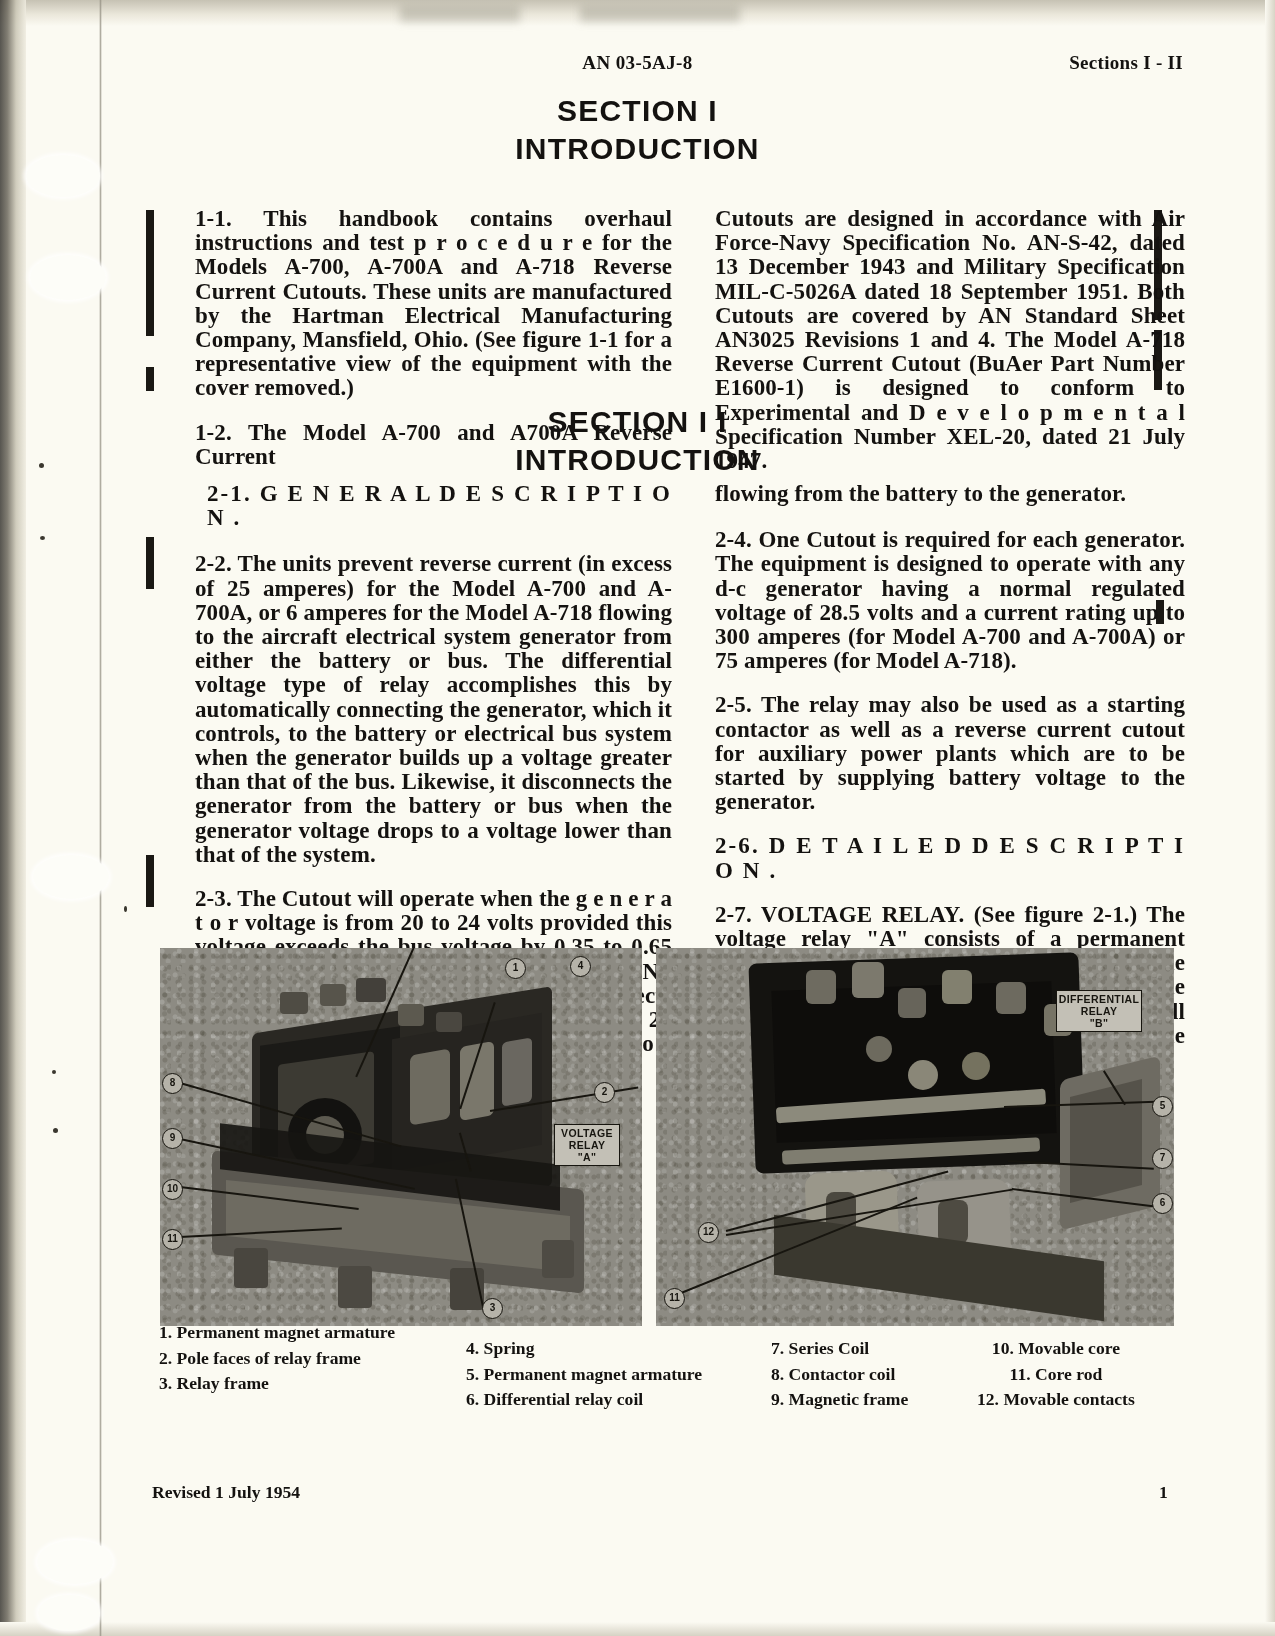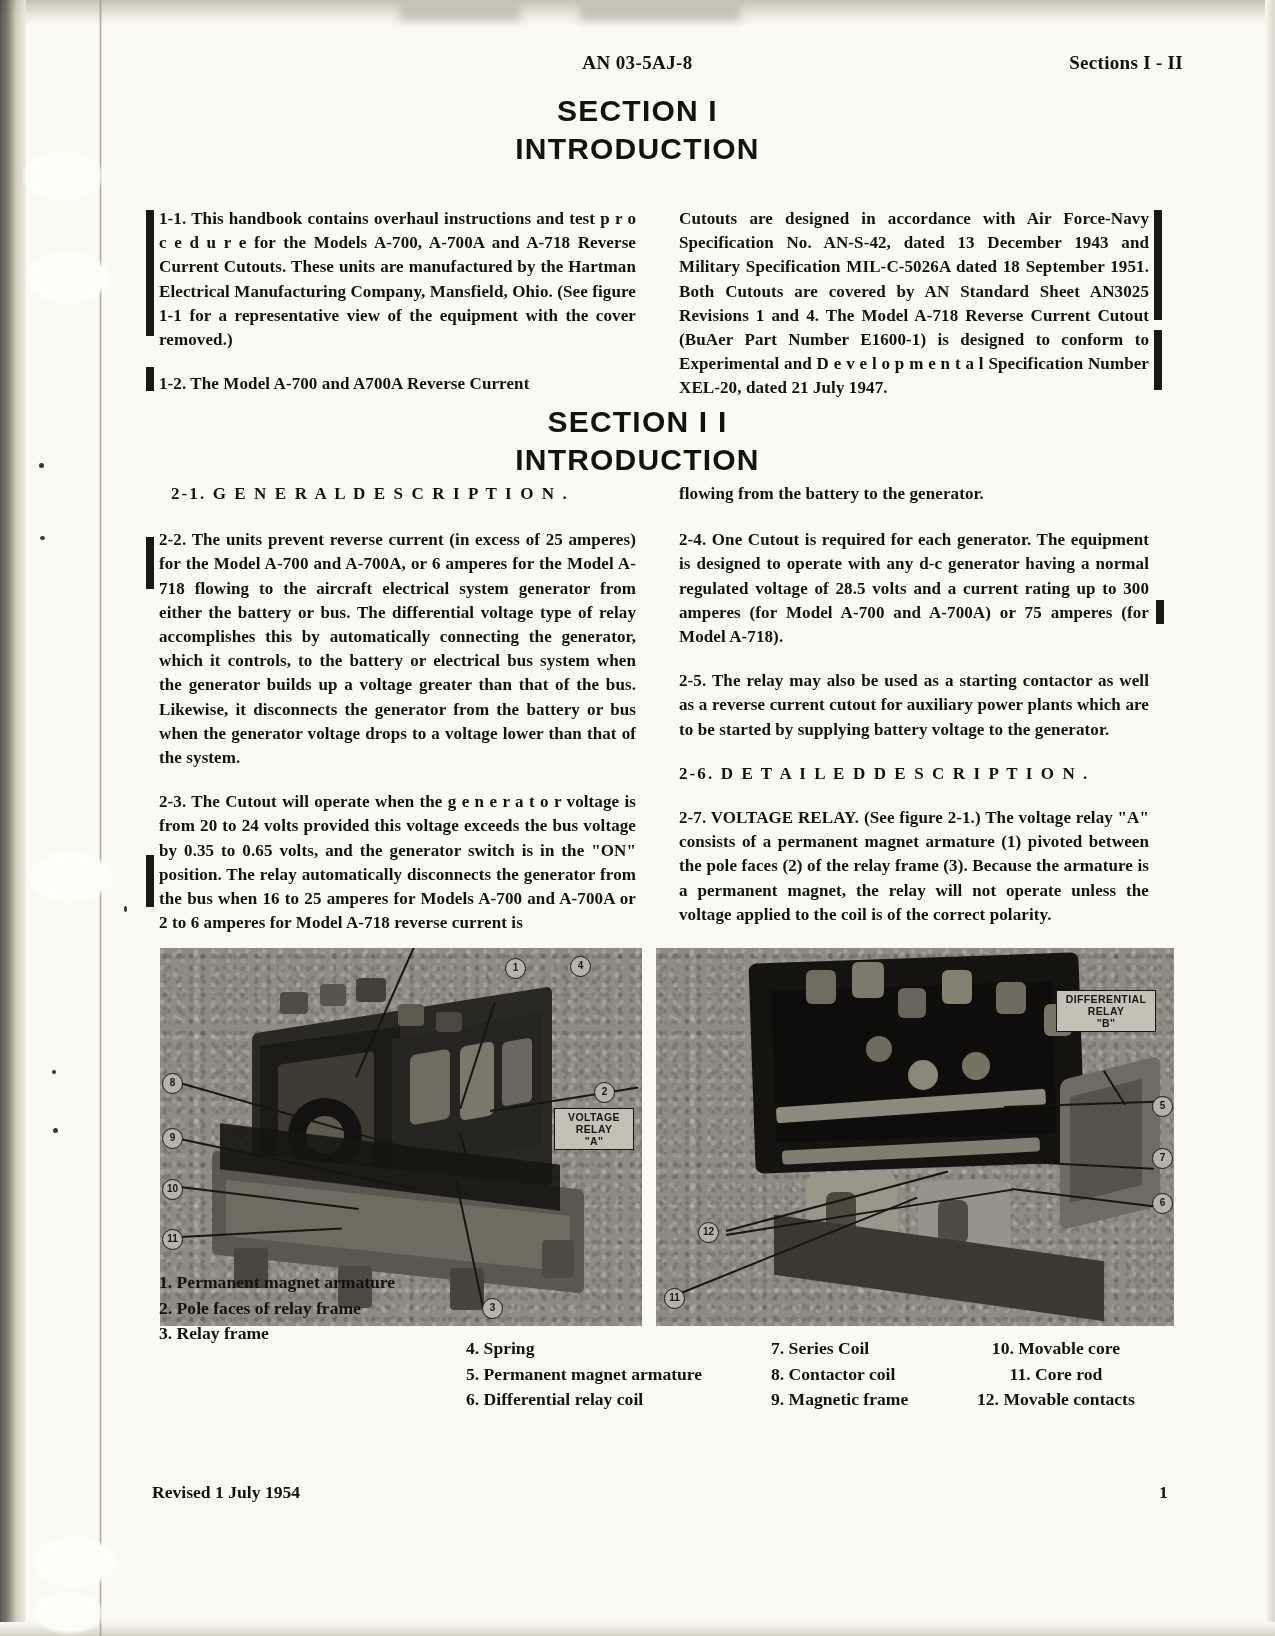--- a/index.html
+++ b/index.html
@@ -77,26 +77,27 @@
     font-family: "Liberation Sans", sans-serif;
     font-weight: bold;
     letter-spacing: 1.2px;
   }
   .sec-title .l1 { font-size: 30px; line-height: 38px; }
   .sec-title .l2 { font-size: 30px; line-height: 38px; }
   
   .col {
     position: absolute;
     font-family: "Liberation Serif", serif;
-    font-size: 17px;
+    font-size: 23px;
     line-height: 24.2px;
     text-align: justify;
     text-justify: inter-word;
     font-weight: bold;
     letter-spacing: .1px;
+    margin-left: 36px;
   }
   .col p { margin: 0 0 20px 0; }
   .col p:last-child { margin-bottom: 0; }
   .col .hd { letter-spacing: 2.1px; }
   
   .chbar {
     position: absolute;
     width: 8px;
     background: #1a1814;
   }
@@ -142,21 +143,21 @@
   .labelbox {
     position: absolute;
     border: 1.8px solid #17150f;
     background: #c3c0b6;
     color: #17150f;
     font-family: "Liberation Sans", sans-serif;
     font-size: 10.5px;
     font-weight: bold;
     line-height: 12px;
     text-align: center;
-    padding: 2px 7px;
+    padding: 2px 0;
     letter-spacing: .4px;
   }
   
   .legend {
     position: absolute;
     font-family: "Liberation Serif", serif;
     font-size: 17.6px;
     font-weight: bold;
     line-height: 25.5px;
     white-space: nowrap;
@@ -287,21 +288,21 @@
 
     <div class="callout" style="left:2px;   top:125px;">8</div>
     <div class="callout" style="left:2px;   top:180px;">9</div>
     <div class="callout" style="left:2px;   top:231px;">10</div>
     <div class="callout" style="left:2px;   top:281px;">11</div>
     <div class="callout" style="left:345px; top:10px;">1</div>
     <div class="callout" style="left:410px; top:8px;">4</div>
     <div class="callout" style="left:434px; top:134px;">2</div>
     <div class="callout" style="left:322px; top:350px;">3</div>
 
-    <div class="labelbox" style="left:394px; top:160px; width:64px;">
+    <div class="labelbox" style="left:394px; top:176px; width:64px;">
       <div>VOLTAGE</div>
       <div>RELAY</div>
       <div>"A"</div>
     </div>
   </div>
 
   <div class="photo" style="left:656px; top:948px; width:518px; height:378px;">
     <div class="grain"></div>
 
     <div class="shape" style="left:96px; top:10px; width:330px; height:210px; background:#141310; border-radius:8px; transform:rotate(-2deg);"></div>
@@ -345,21 +346,21 @@
     <div class="callout" style="left:42px;  top:274px;">12</div>
     <div class="callout" style="left:8px;   top:340px;">11</div>
 
     <div class="labelbox" style="left:400px; top:42px; width:84px;">
       <div>DIFFERENTIAL</div>
       <div>RELAY</div>
       <div>"B"</div>
     </div>
   </div>
 
-  <div class="legend" style="left:159px; top:1270px;">
+  <div class="legend" style="left:159px; top:1320px;">
     <div>1. Permanent magnet armature</div>
     <div>2. Pole faces of relay frame</div>
     <div>3. Relay frame</div>
   </div>
   <div class="legend" style="left:466px; top:1336px;">
     <div>4. Spring</div>
     <div>5. Permanent magnet armature</div>
     <div>6. Differential relay coil</div>
   </div>
   <div class="legend" style="left:771px; top:1336px;">

